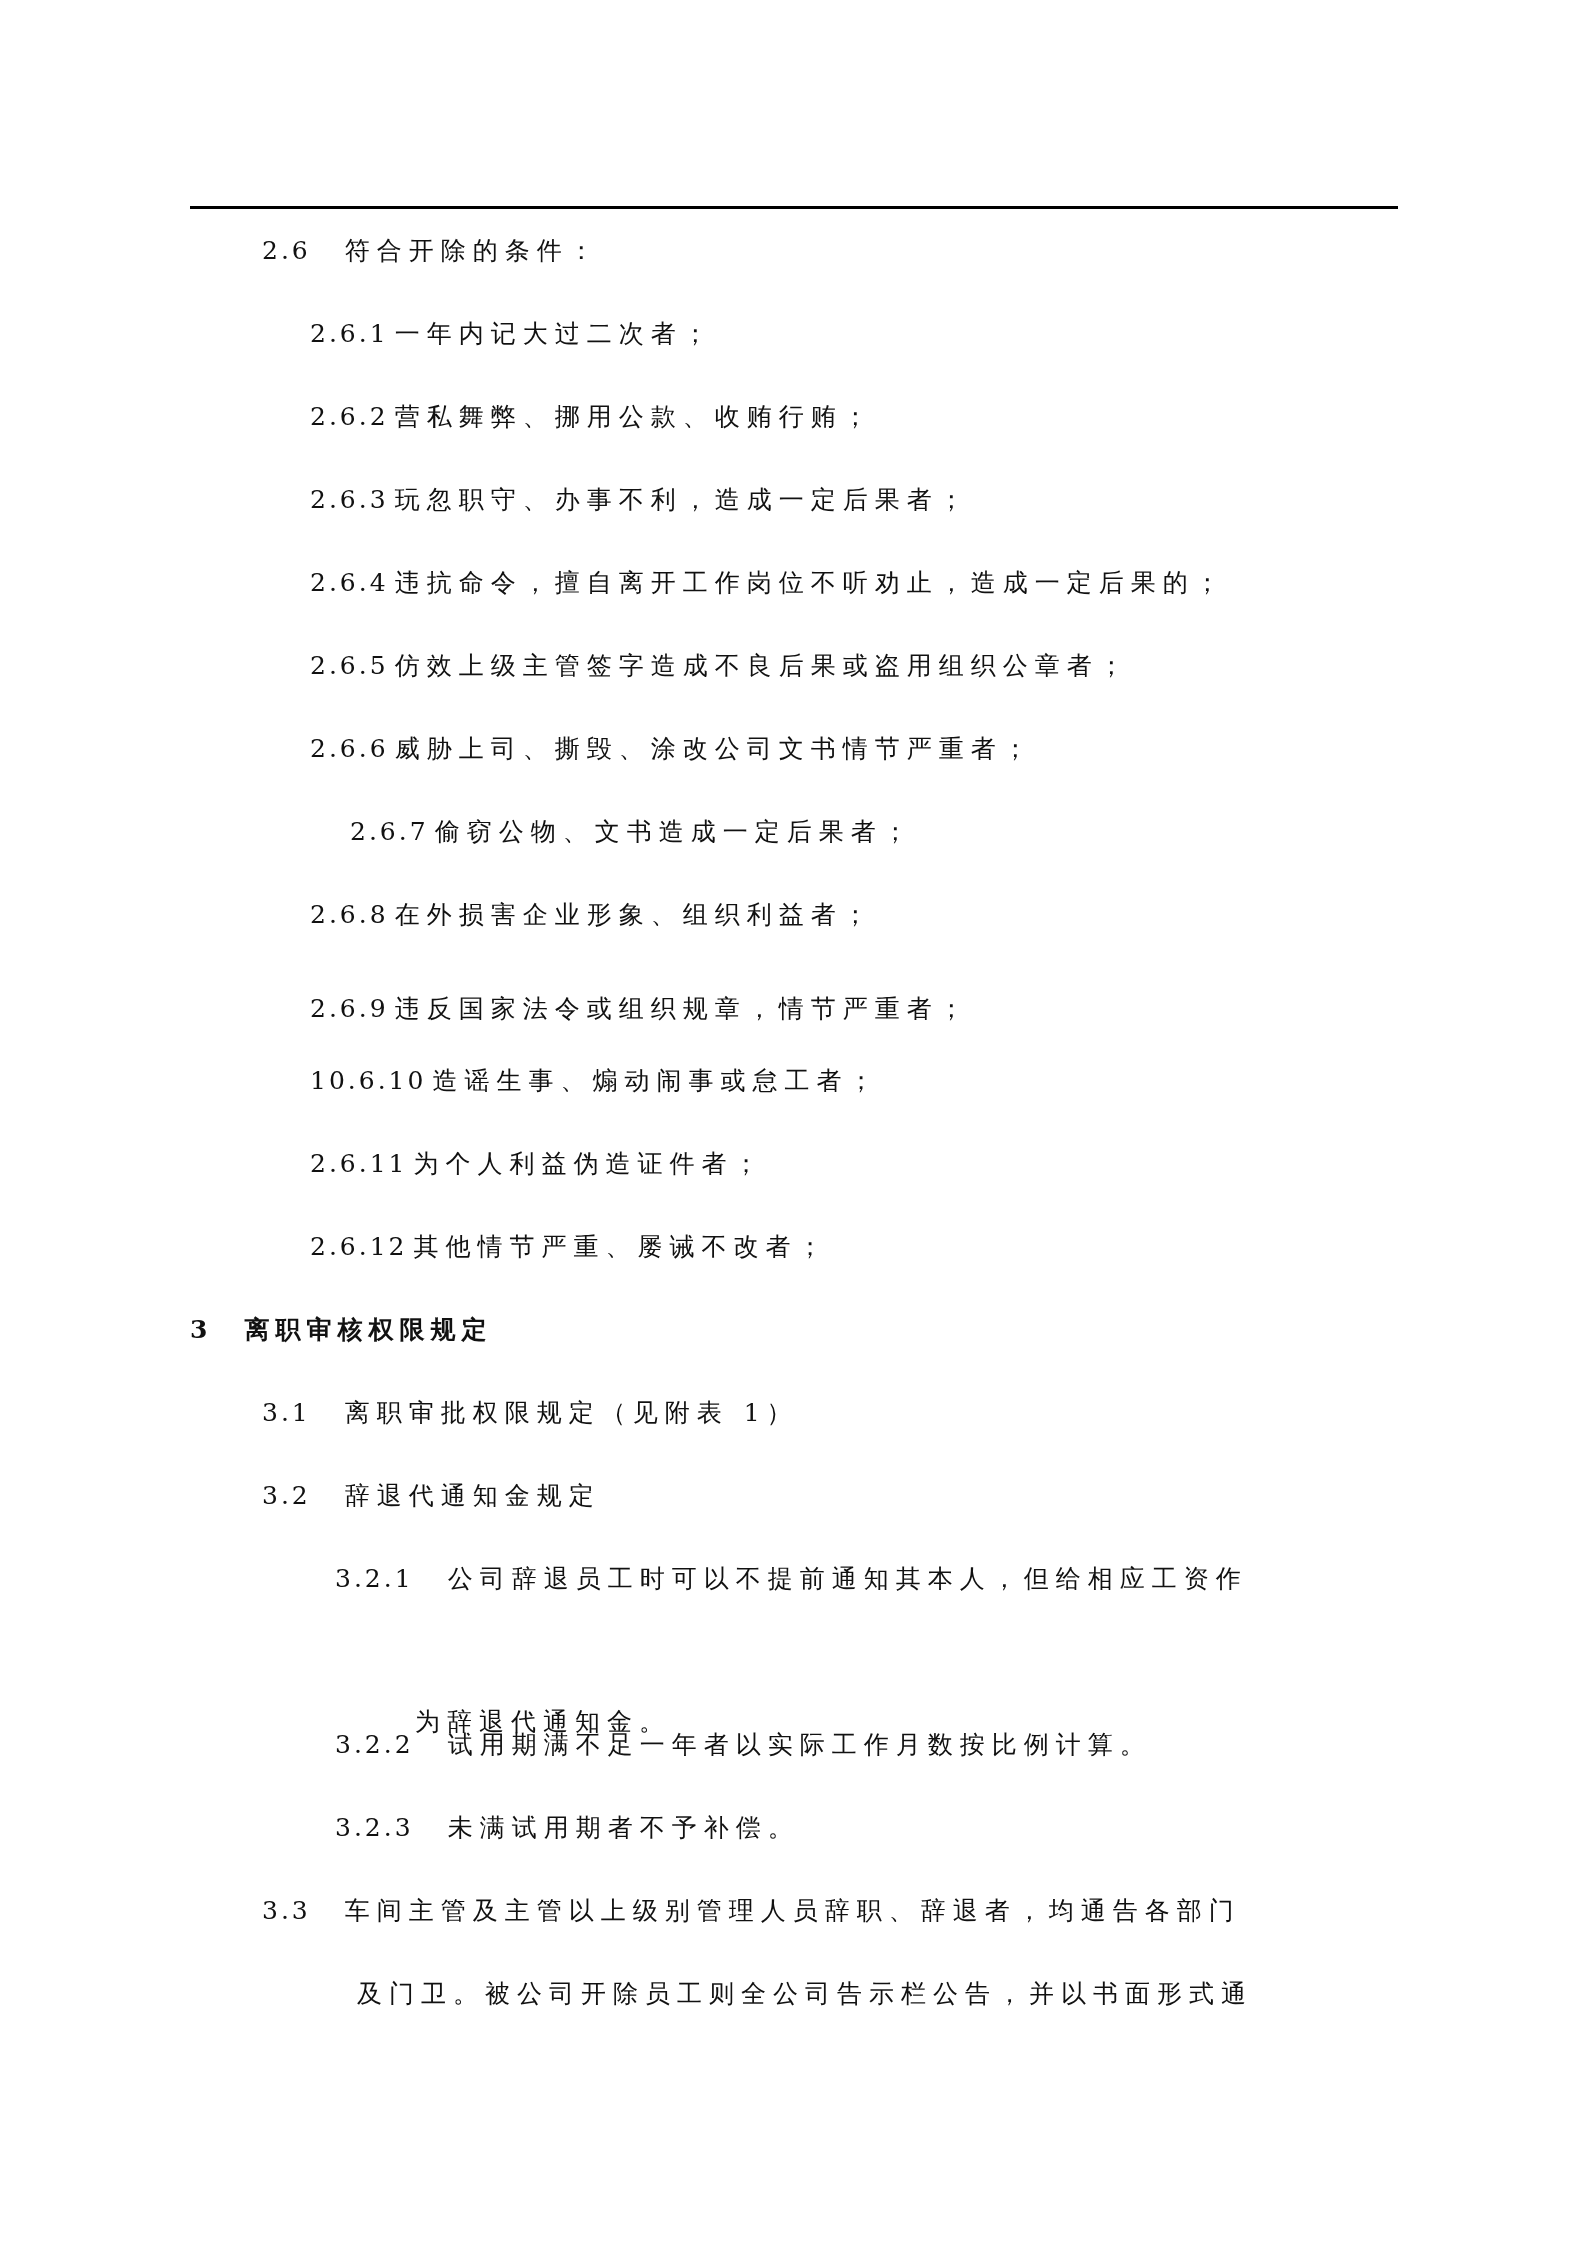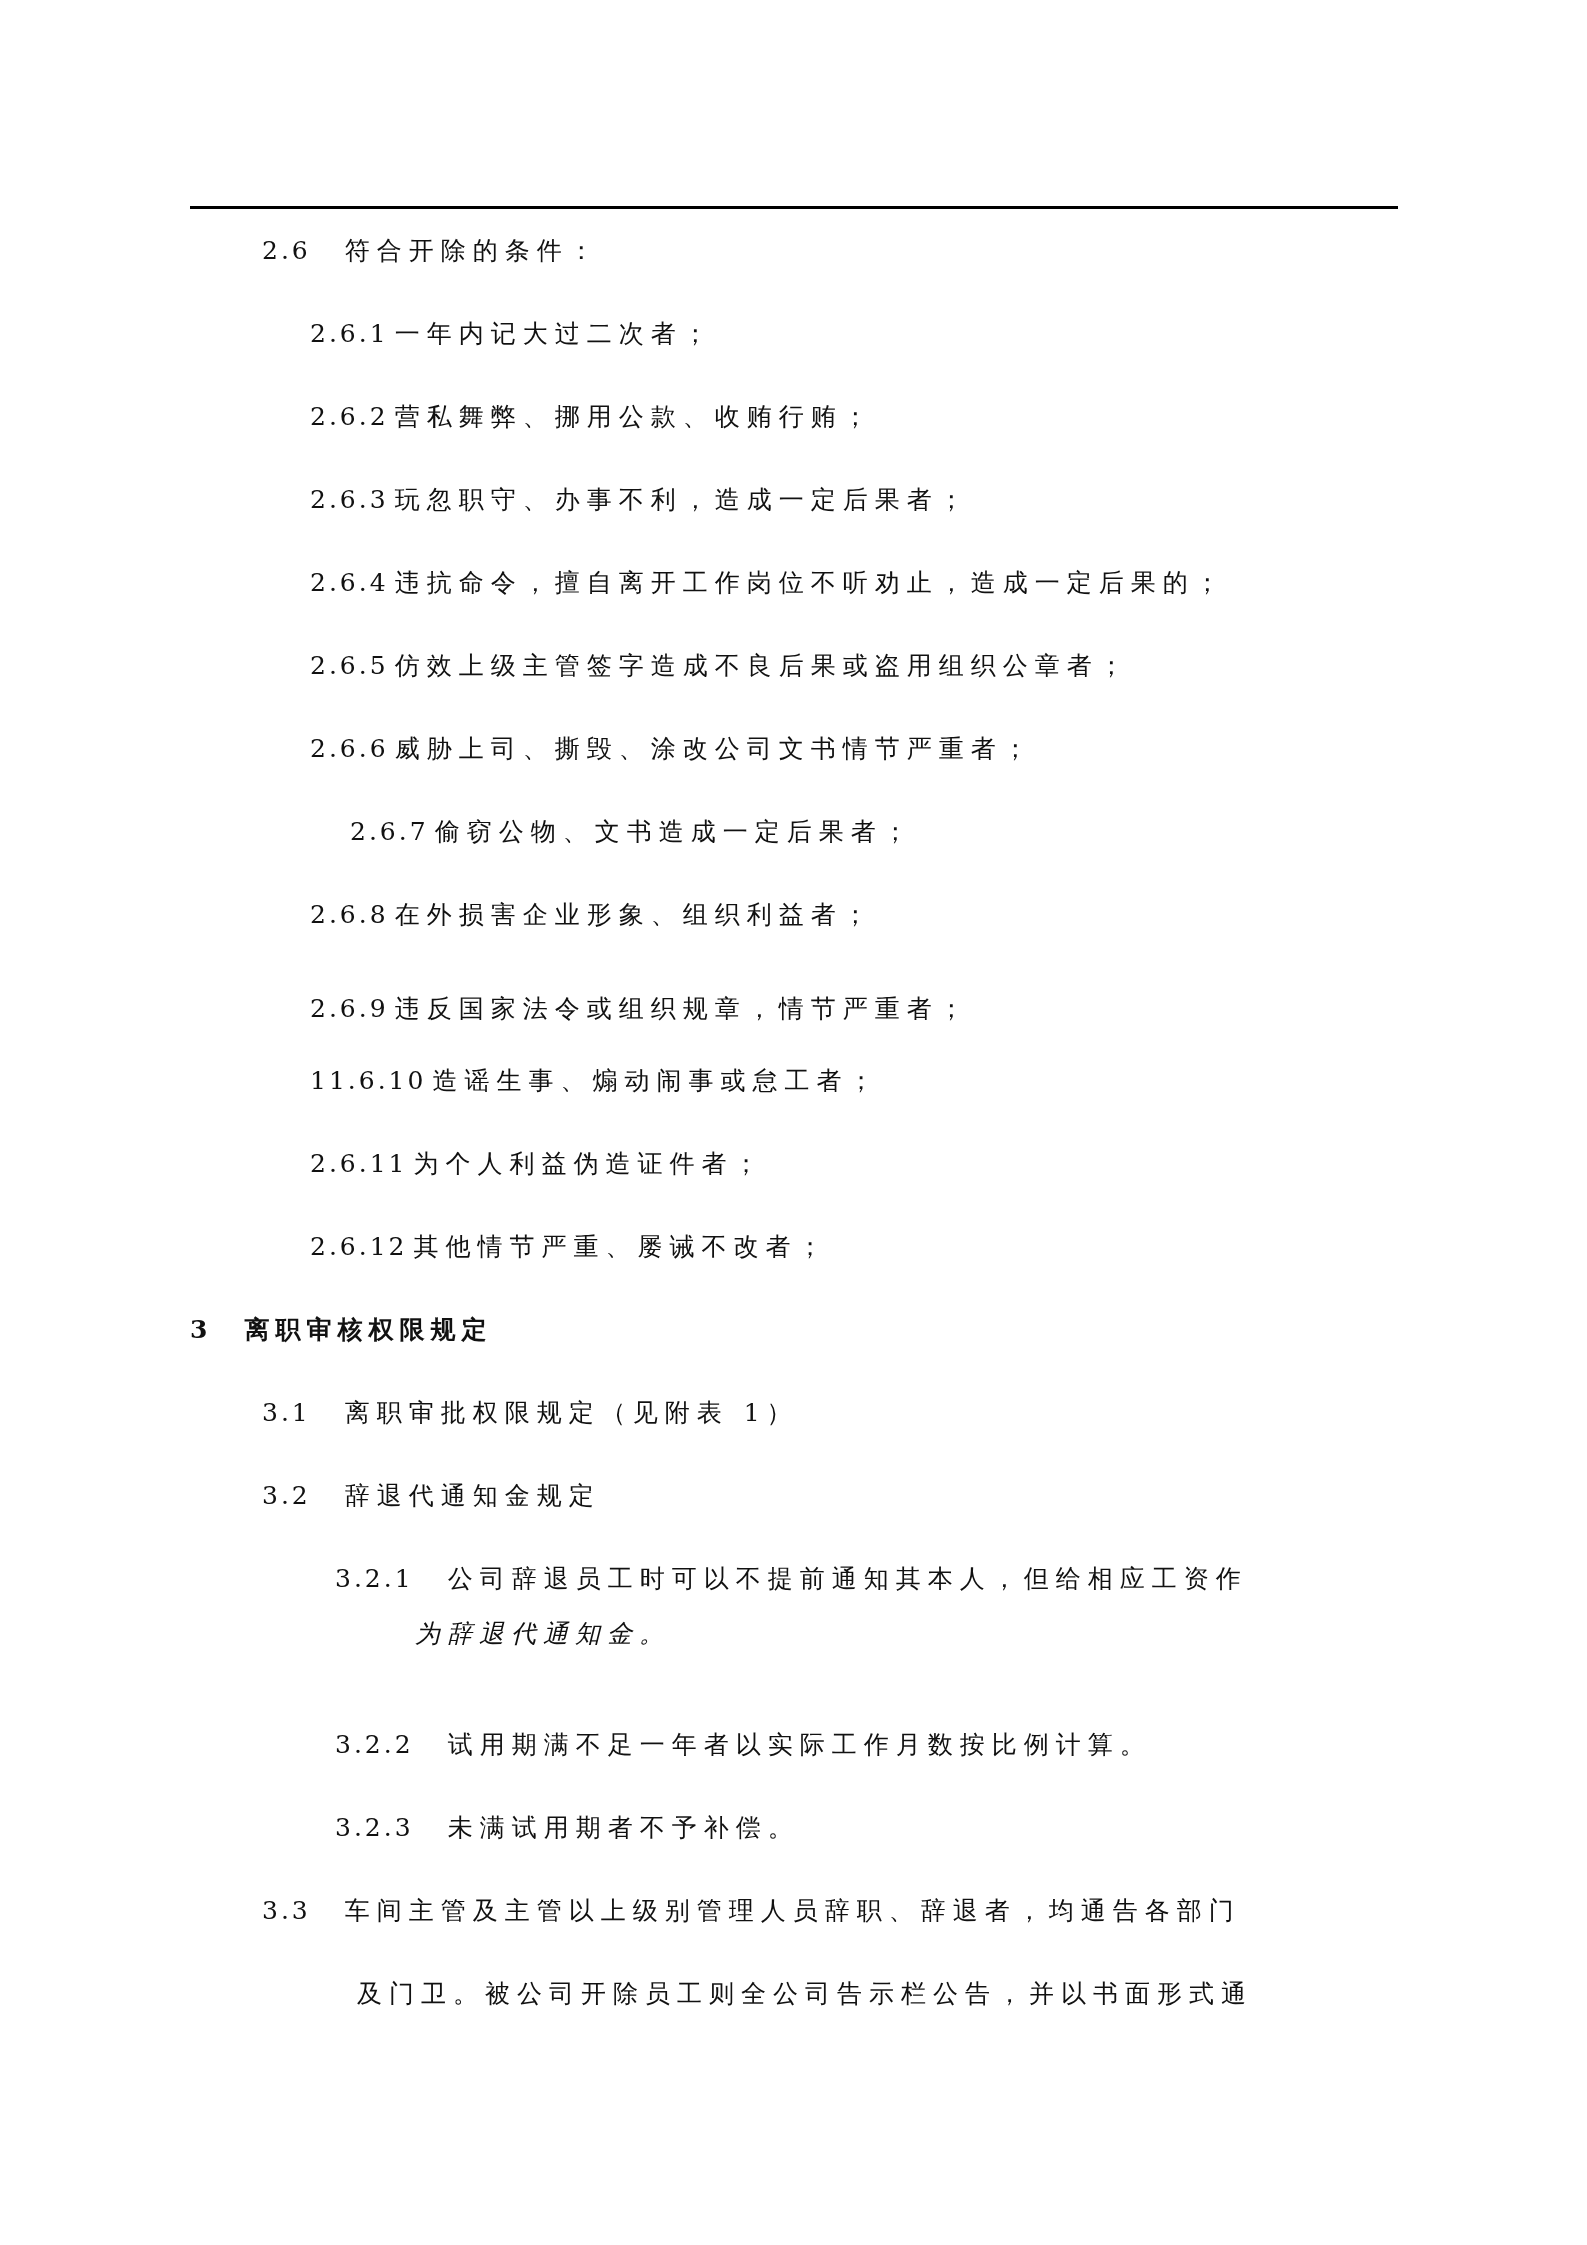--- a/index.html
+++ b/index.html
@@ -52,21 +52,21 @@
 <div class="line" style="left:310px; top:812px;margin-left:40px;">
   <span class="num">2.6.7</span><span class="gap-narrow"></span><span>偷窃公物、文书造成一定后果者；</span>
 </div>
 <div class="line" style="left:310px; top:895px;">
   <span class="num">2.6.8</span><span class="gap-narrow"></span><span>在外损害企业形象、组织利益者；</span>
 </div>
 <div class="line" style="left:310px; top:978px;margin-top:11px;">
   <span class="num">2.6.9</span><span class="gap-narrow"></span><span>违反国家法令或组织规章，情节严重者；</span>
 </div>
 <div class="line" style="left:310px; top:1061px;">
-  <span class="num">11.6.10</span><span class="gap-narrow"></span><span>造谣生事、煽动闹事或怠工者；</span>
+  <span class="num">10.6.10</span><span class="gap-narrow"></span><span>造谣生事、煽动闹事或怠工者；</span>
 </div>
 <div class="line" style="left:310px; top:1144px;">
   <span class="num">2.6.11</span><span class="gap-narrow"></span><span>为个人利益伪造证件者；</span>
 </div>
 <div class="line" style="left:310px; top:1227px;">
   <span class="num">2.6.12</span><span class="gap-narrow"></span><span>其他情节严重、屡诫不改者；</span>
 </div>
 
 <div class="line heading" style="left:190px; top:1310px;">
   <span class="num">3</span><span class="gap-wide"></span><span>离职审核权限规定</span>
@@ -76,21 +76,21 @@
   <span class="num">3.1</span><span class="gap-wide"></span><span>离职审批权限规定（见附表 1）</span>
 </div>
 
 <div class="line" style="left:262px; top:1476px;">
   <span class="num">3.2</span><span class="gap-wide"></span><span>辞退代通知金规定</span>
 </div>
 
 <div class="line" style="left:335px; top:1559px;">
   <span class="num">3.2.1</span><span class="gap-wide"></span><span>公司辞退员工时可以不提前通知其本人，但给相应工资作</span>
 </div>
-<div class="line" style="left:415px; top:1614px;font-style:italic;">
+<div class="line" style="left:415px; top:1702px;">
   <span>为辞退代通知金。</span>
 </div>
 <div class="line" style="left:335px; top:1725px;text-align:center;">
   <span class="num">3.2.2</span><span class="gap-wide"></span><span>试用期满不足一年者以实际工作月数按比例计算。</span>
 </div>
 <div class="line" style="left:335px; top:1808px;text-align:right;">
   <span class="num">3.2.3</span><span class="gap-wide"></span><span>未满试用期者不予补偿。</span>
 </div>
 
 <div class="line" style="left:262px; top:1891px;">

